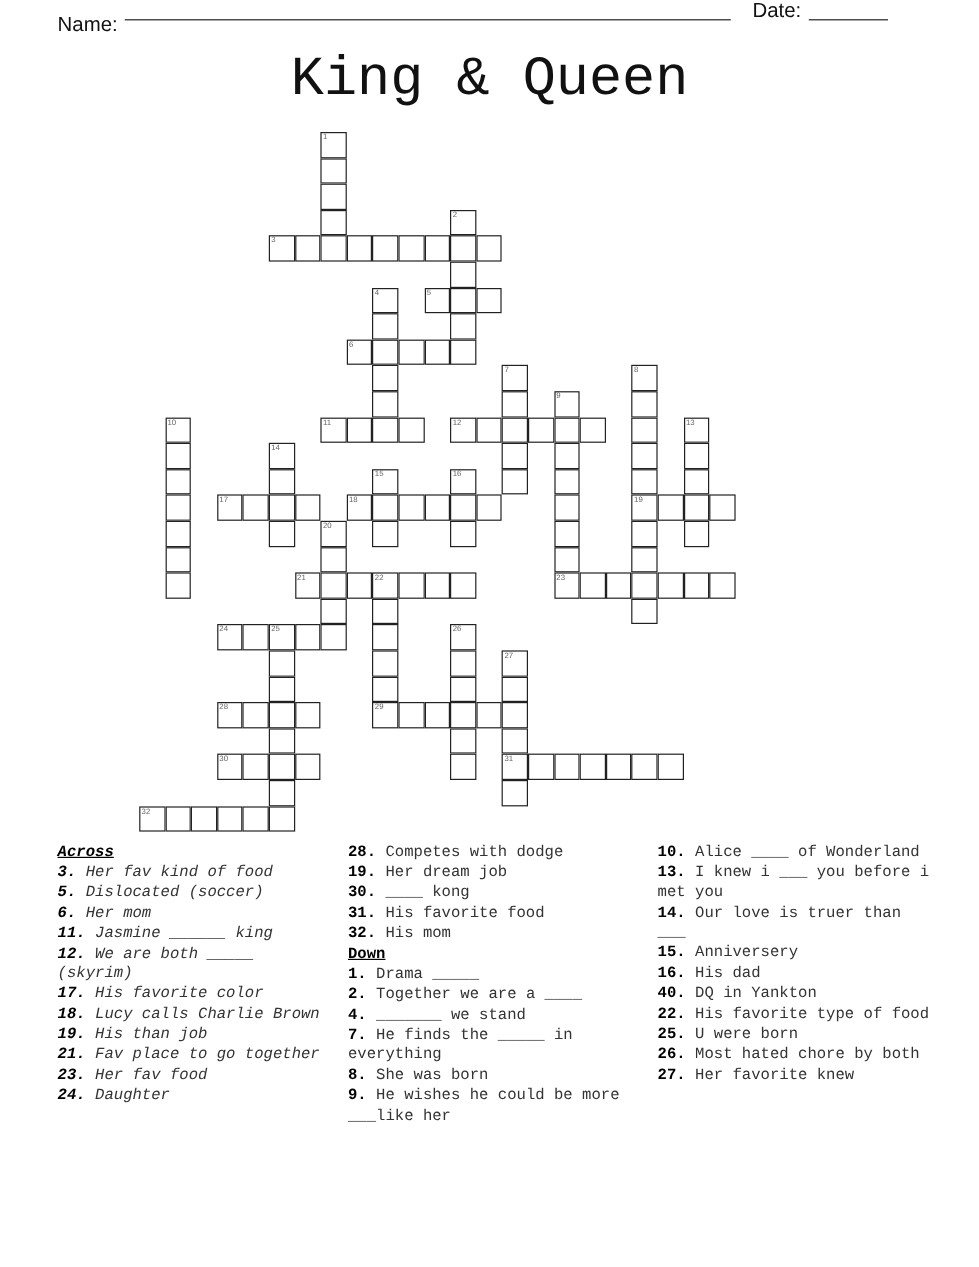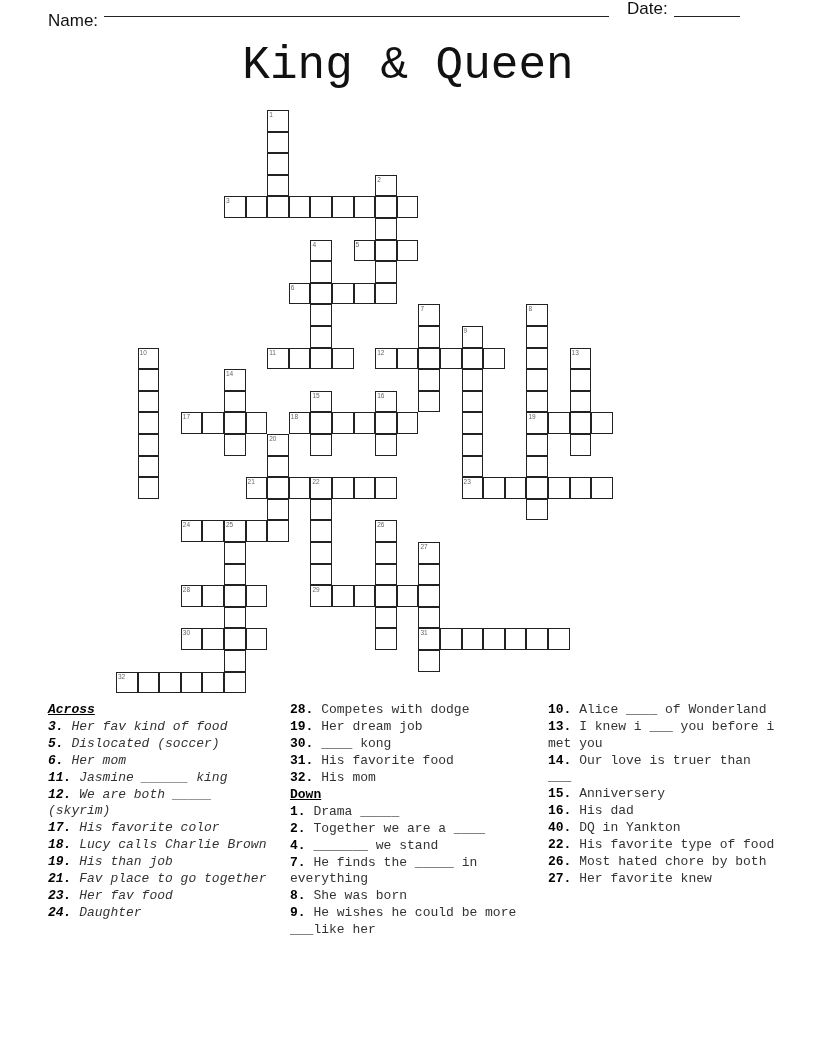--- a/index.html
+++ b/index.html
@@ -282,16 +282,17 @@
       <span class="clue"><span class="cnum">9.</span><span> He wishes he could be more ___like her</span></span>
     </div>
   <div class="col" id="clue-col-3" style="left:548px;">
       <span class="clue"><span class="cnum">10.</span><span> Alice ____ of Wonderland</span></span>
       <span class="clue"><span class="cnum">13.</span><span> I knew i ___ you before i met you</span></span>
       <span class="clue"><span class="cnum">14.</span><span> Our love is truer than ___</span></span>
       <span class="clue"><span class="cnum">15.</span><span> Anniversery</span></span>
       <span class="clue"><span class="cnum">16.</span><span> His dad</span></span>
       <span class="clue"><span class="cnum">40.</span><span> DQ in Yankton</span></span>
       <span class="clue"><span class="cnum">22.</span><span> His favorite type of food</span></span>
+      <span class="clue"><span class="cnum">25.</span><span> U were born</span></span>
       <span class="clue"><span class="cnum">26.</span><span> Most hated chore by both</span></span>
       <span class="clue"><span class="cnum">27.</span><span> Her favorite knew</span></span>
     </div>
 </div>
 
 </body></html>

